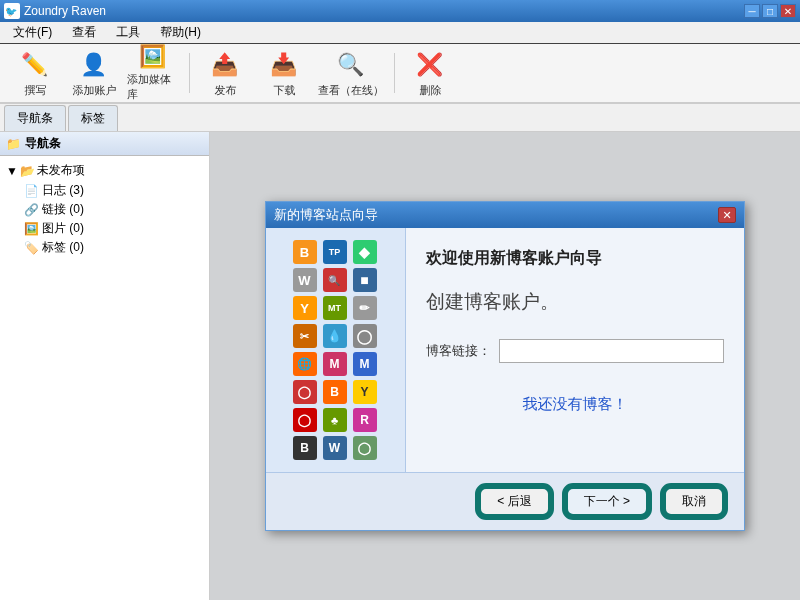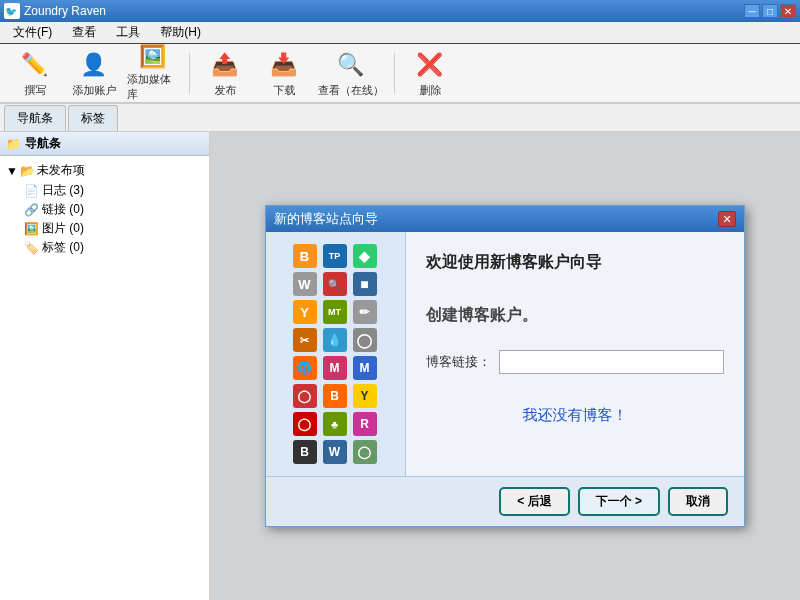--- a/index.html
+++ b/index.html
@@ -139,38 +139,37 @@
     }
     .blog-icon {
       width: 24px; height: 24px; border-radius: 3px;
       display: flex; align-items: center; justify-content: center;
       font-size: 11px; font-weight: bold; color: white; cursor: pointer;
     }
     .modal-right {
       flex: 1; padding: 20px;
       display: flex; flex-direction: column; gap: 16px;
     }
-    .modal-title { font-size: 16px; font-weight: bold; color: #222; margin-bottom: 16px; }
-    .modal-subtitle { font-size: 16px; color: #444; font-weight: bold; }
+    .modal-title { font-size: 16px; font-weight: bold; color: #222; margin-bottom: 4px; }
+    .modal-subtitle { font-size: 19px; color: #444; }
     .form-row { display: flex; align-items: center; gap: 8px; margin-top: 8px; }
     .form-label { font-size: 13px; color: #333; white-space: nowrap; }
     .form-input {
       flex: 1; height: 24px; border: 1px solid #aaa; background: white;
       padding: 0 4px; font-size: 12px; outline: none;
     }
     .modal-link { color: #2255cc; font-size: 15px; cursor: pointer; text-align: center; }
     .modal-footer {
       background: #e0e8f4; border-top: 1px solid #b0c8e8;
       padding: 10px 16px; display: flex; justify-content: flex-end; gap: 8px;
     }
     .footer-btn {
       padding: 4px 16px; background: #f0f0f0;
-      border: 2px solid #0f766e; font-size: 12px; cursor: pointer;
-      border-radius: 5px;
-      font-weight: bold;
+      border: 6px solid #0f766e; font-size: 12px; cursor: pointer;
+      border-radius: 11px;
     }
     .footer-btn.primary { background: #e8f0f8; }
   </style>
 </head>
 <body>
 
 <div class="title-bar">
   <div class="title-bar-left">
     <div class="title-bar-icon">🐦</div>
     <span>Zoundry Raven</span>

